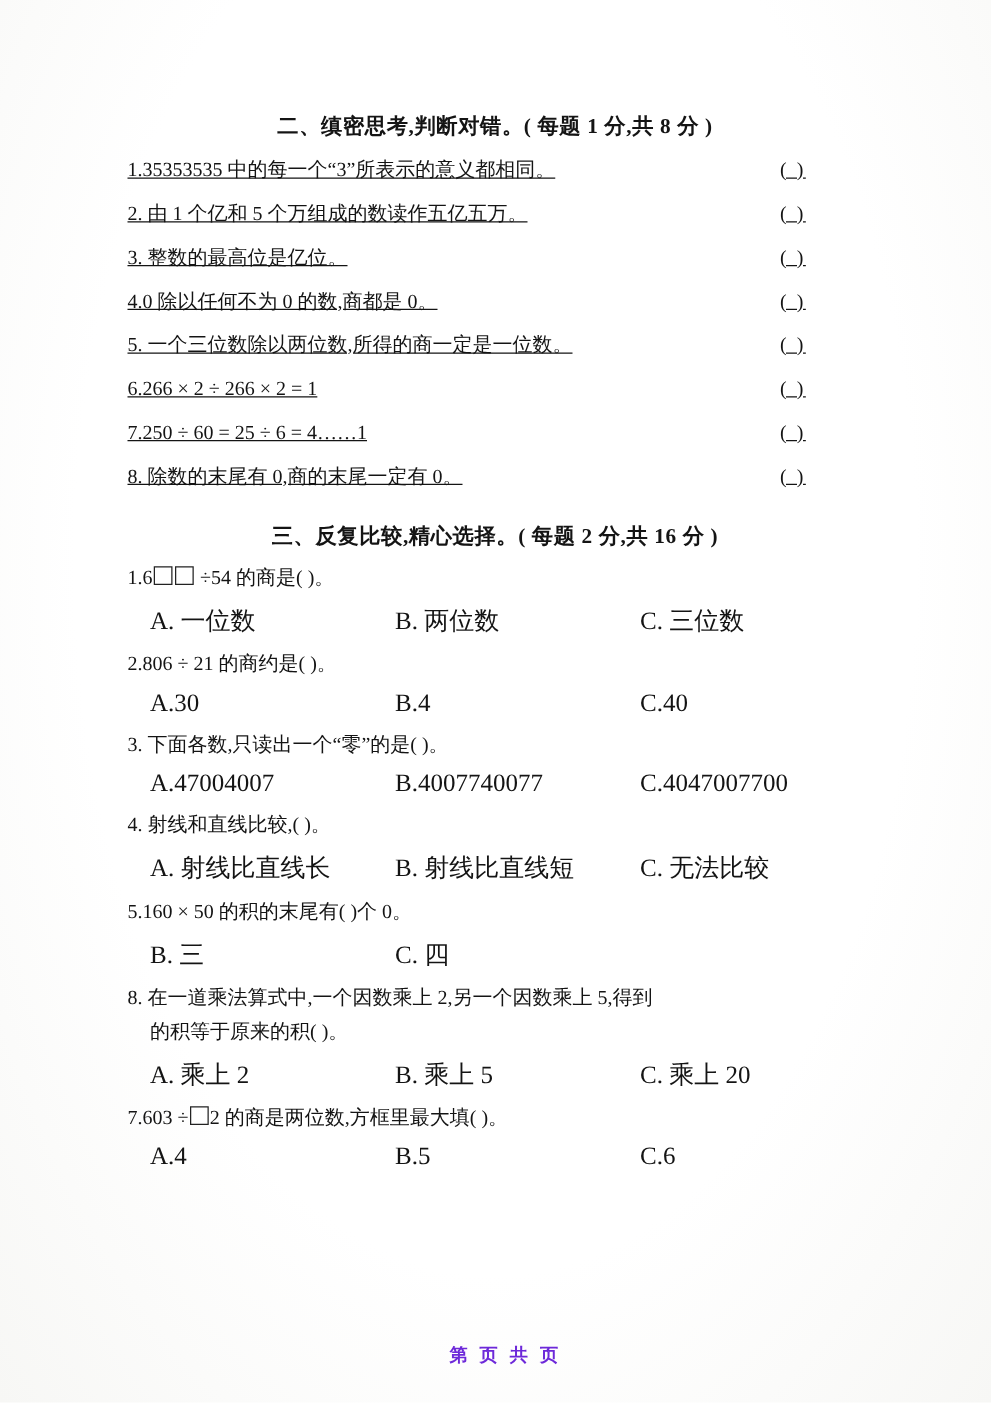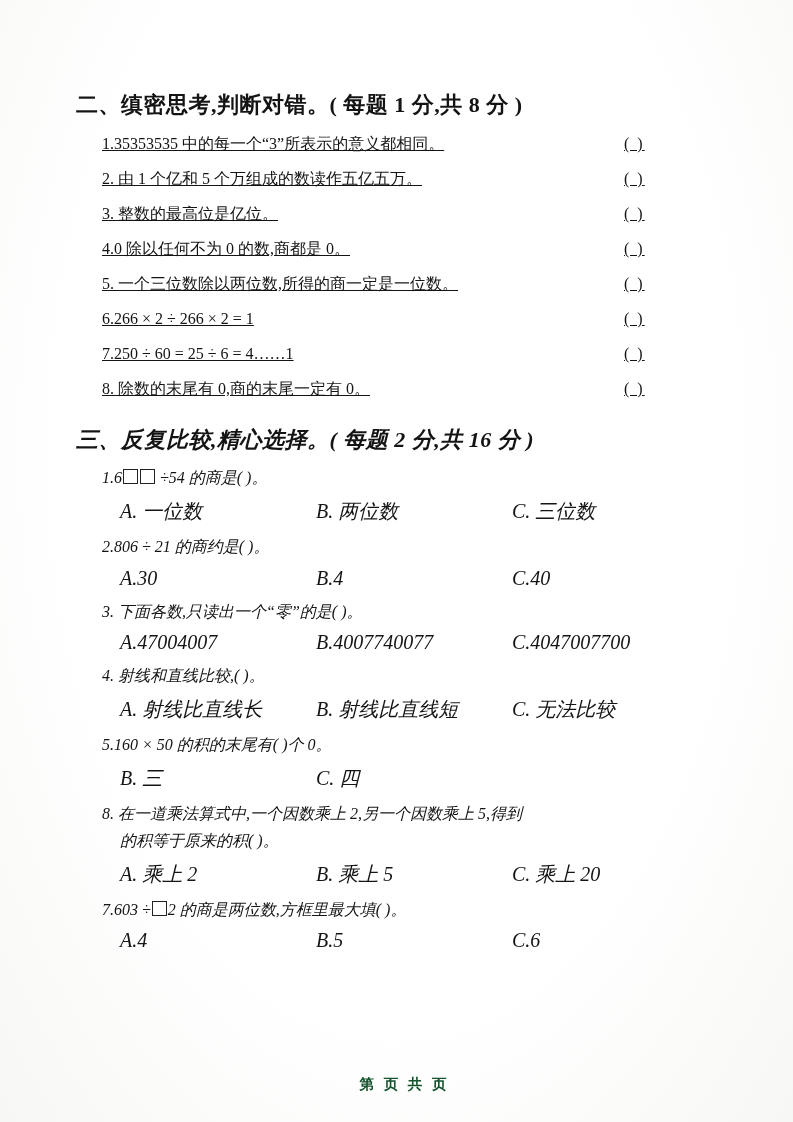--- a/index.html
+++ b/index.html
@@ -22,25 +22,26 @@
     background:
       radial-gradient(ellipse at 50% 40%, #ffffff 60%, #f7f7f5 100%);
   }
   .content {
     position: absolute;
     left: 76px;
     top: 88px;
     width: 640px;
   }
   .section-title {
-    font-size: 22px;
+    font-size: 17px;
     font-weight: bold;
     letter-spacing: 0.5px;
     margin: 0 0 4px 0;
     line-height: 1.5;
+    text-align: center;
   }
   .block {
     margin-bottom: 6px;
   }
   .item {
     font-size: 16px;
     line-height: 1.55;
     margin: 10px 0 0 0;
     padding-left: 26px;
     position: relative;
@@ -89,31 +90,30 @@
   .blankbox {
     display: inline-block;
     width: 13px;
     height: 13px;
     border: 1px solid #222;
     vertical-align: -1px;
     margin: 0 1px;
   }
   .sec3 {
     margin-top: 22px;
-    font-style: italic;
   }
   .footer {
     position: absolute;
     left: 0;
     right: 0;
     bottom: 28px;
     text-align: center;
     font-size: 14.5px;
     letter-spacing: 3px;
-    color: #14532d;
+    color: #6d28d9;
     font-weight: bold;
     margin-left: 16px;
   }
 </style>
 </head>
 <body>
 
 <div class="page"></div>
 
 <div class="content">

